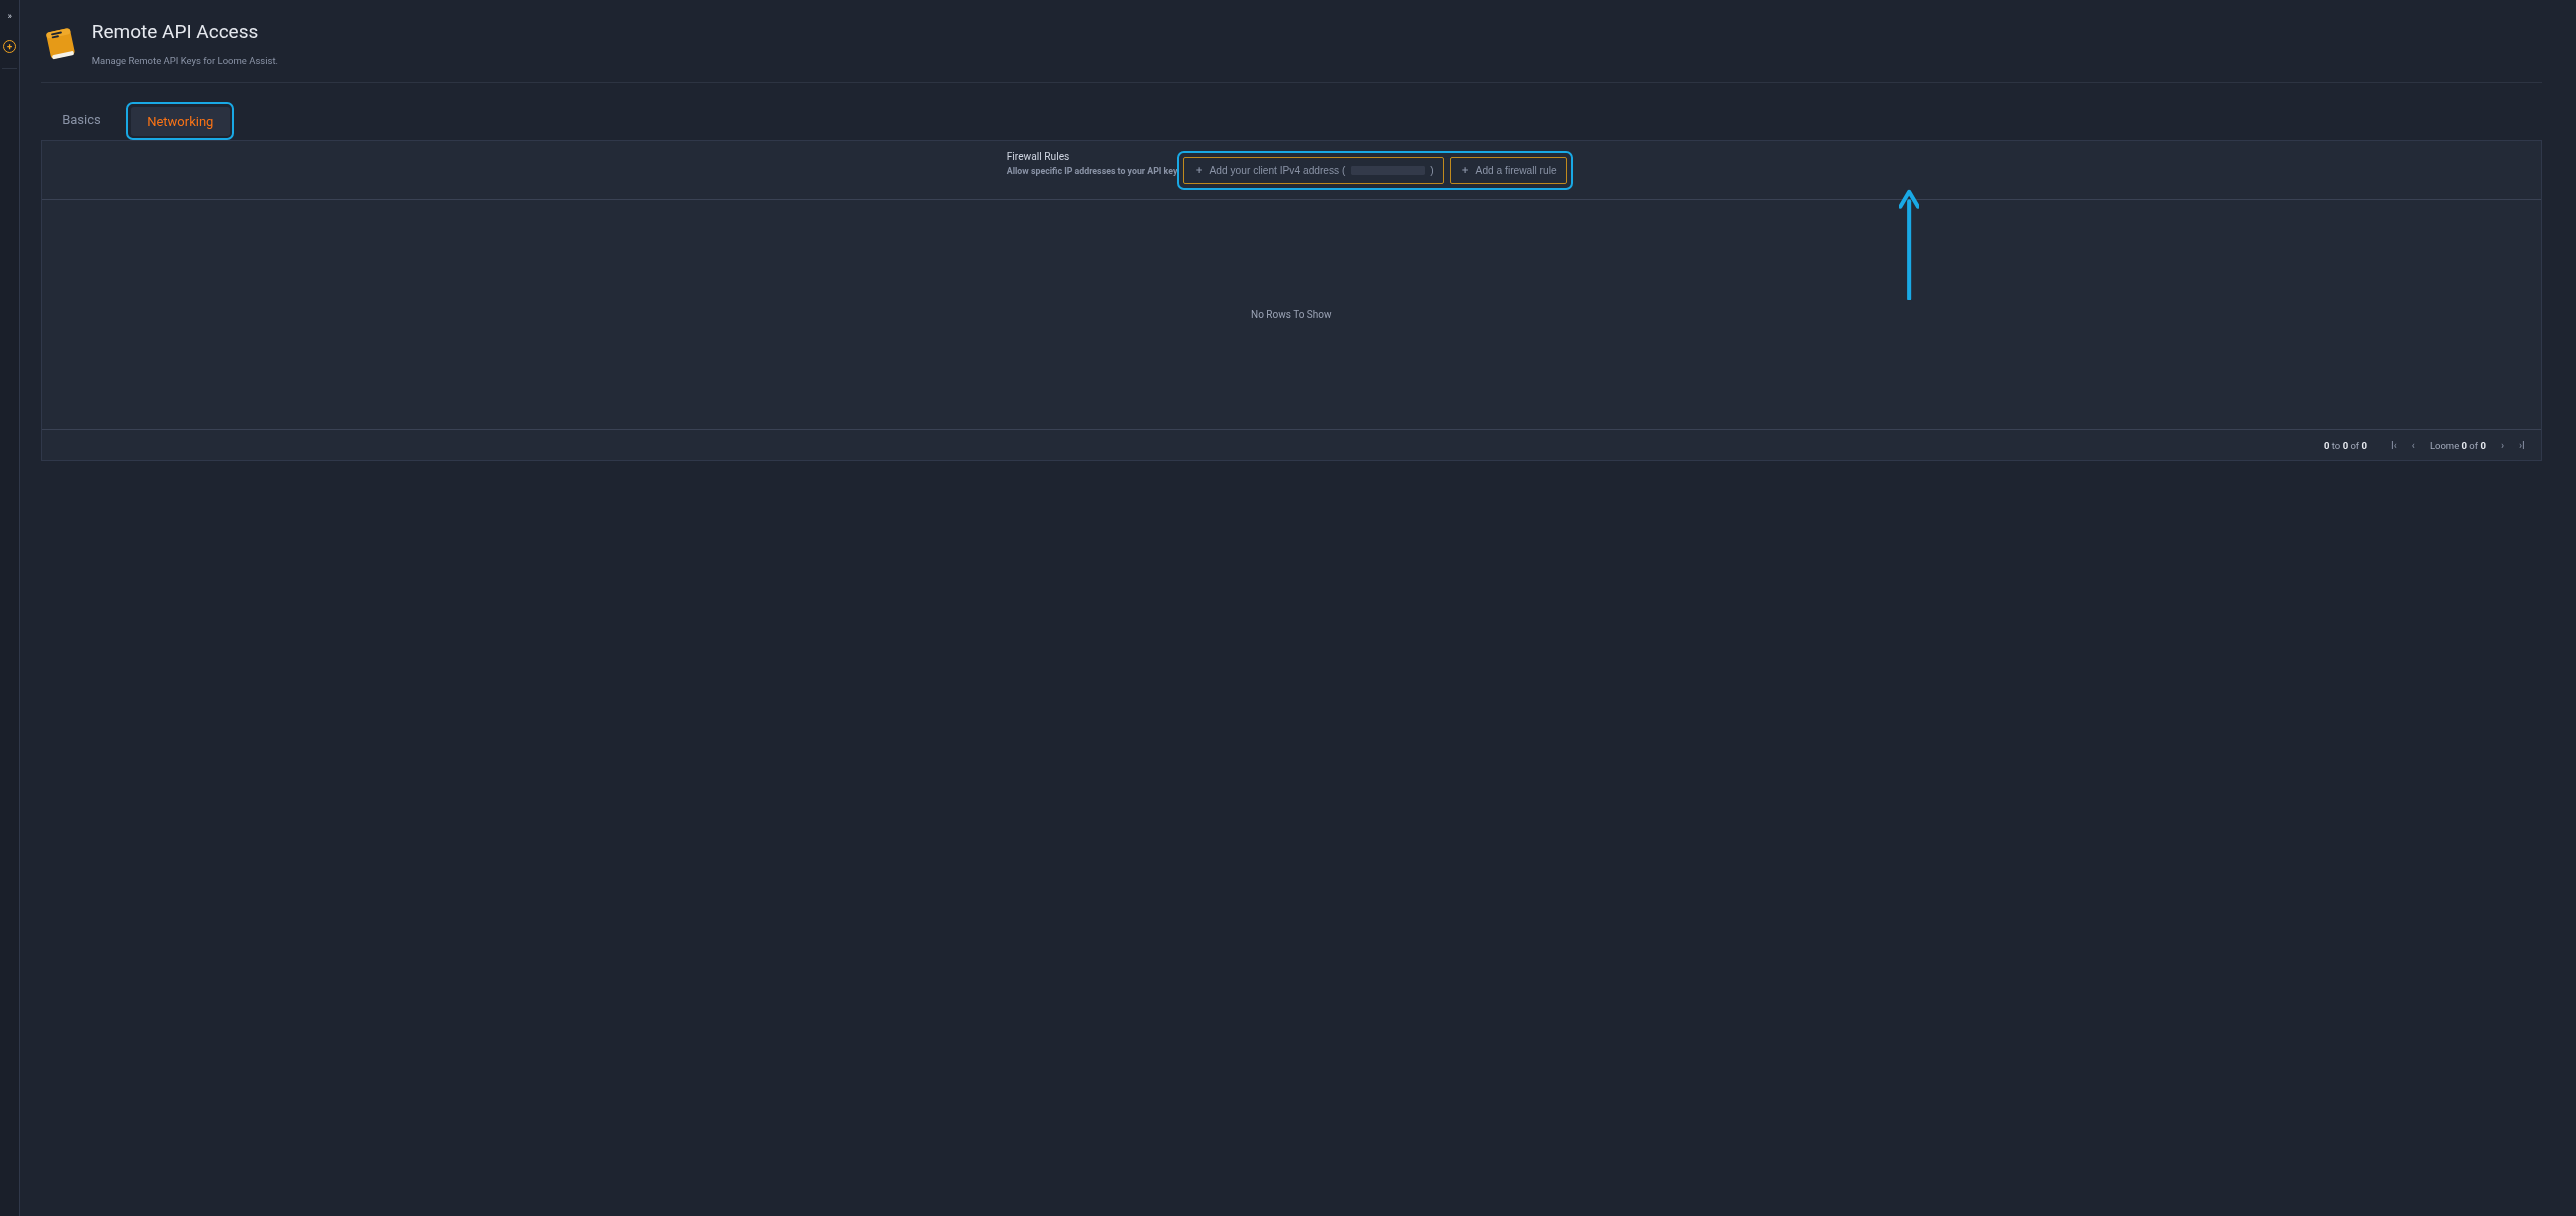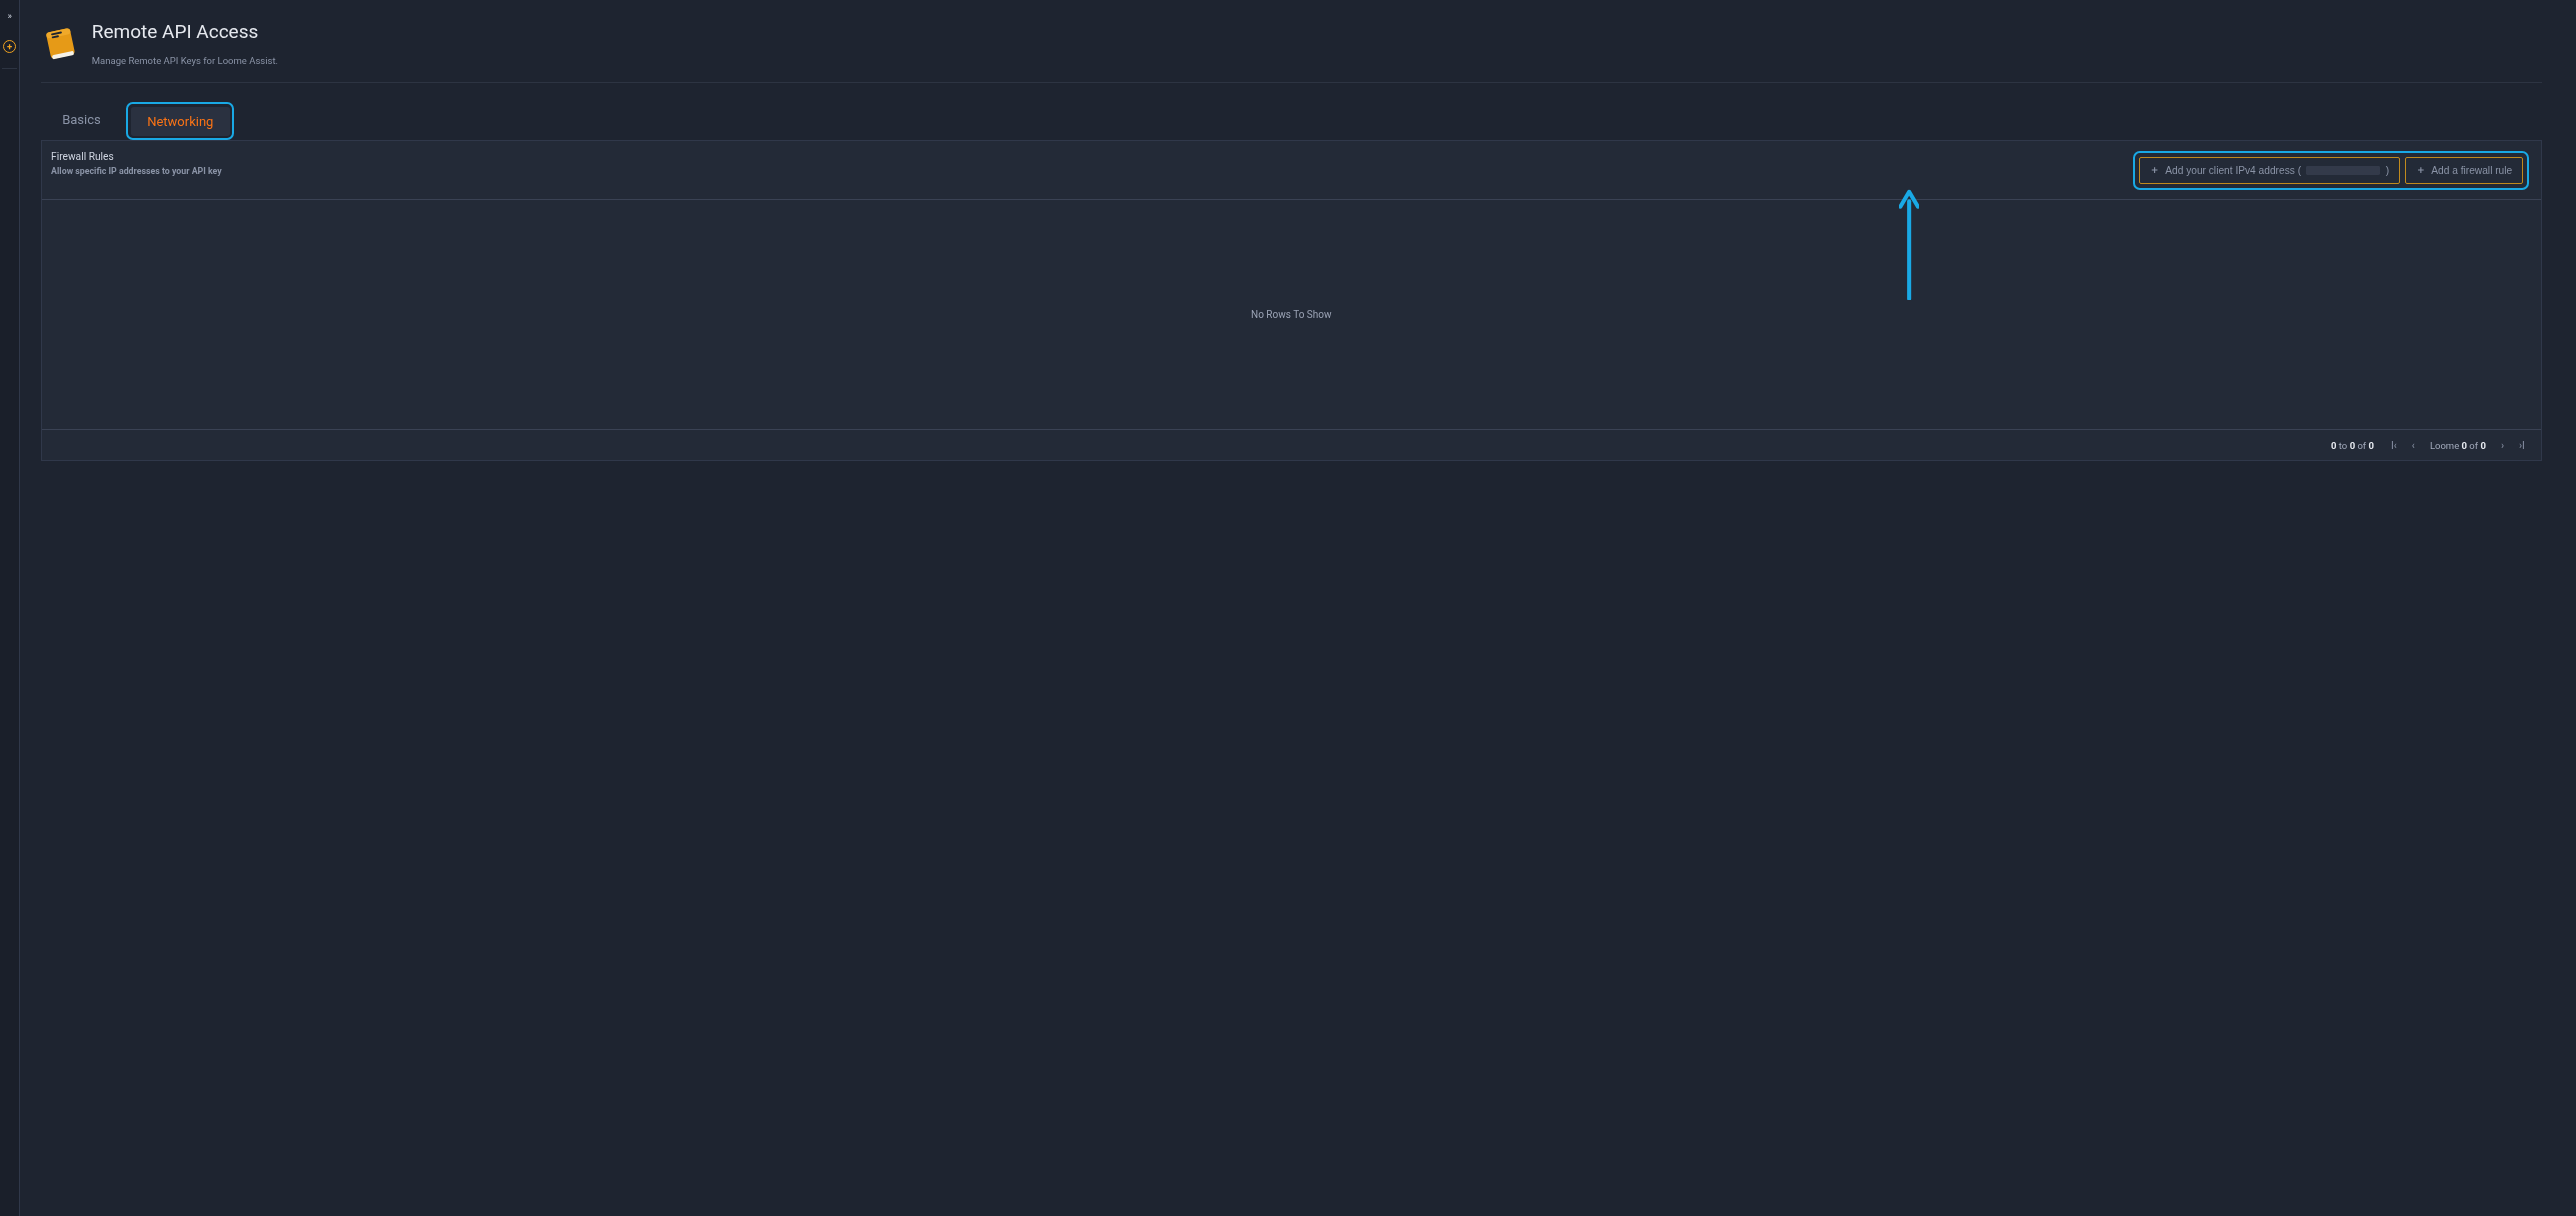--- a/index.html
+++ b/index.html
@@ -67,21 +67,21 @@
     cursor: pointer;
   }
 
   
   .panel {
     background: #232a37;
     border: 0.7px solid #30384a;
     margin-top: 0;
   }
   .panel .panel-header {
-    display: flex; justify-content: space-between; align-items: flex-start;
+    display: flex; justify-content: center; align-items: flex-start;
     padding: 9.5px 12.2px 9.5px 9.5px;
   }
   .panel .panel-header .titles .section-title { color: #cfd5e1; font-size: 10.2px; margin-bottom: 4.1px; }
   .panel .panel-header .titles .section-desc { color: #8a93a6; font-size: 8.8px; font-weight: bold; }
 
   .header-buttons-highlight {
     border: 2.7px solid #19a9e5;
     border-radius: 6.8px;
     padding: 4.1px;
     display: flex; gap: 5.4px;
@@ -133,21 +133,21 @@
   .annot-arrow {
     position: absolute;
     top: -15px;
     left: 74.3%;
     pointer-events: none;
   }
 
   
   .tfoot {
     display: flex; justify-content: flex-end; align-items: center;
-    gap: 17px;
+    gap: 24px;
     padding: 9.5px 16.2px;
     color: #a3abbc;
     font-size: 9.5px;
     text-align: center;
   }
   .tfoot .summary b, .tfoot .page-indicator b { color: #e6e9ef; font-weight: 700; }
   .tfoot .pager { display: flex; align-items: center; gap: 15px; }
   .tfoot .pager .pg-btn { color: #8a93a6; cursor: pointer; font-size: 10.2px; user-select: none; }
 </style>
 </head>

